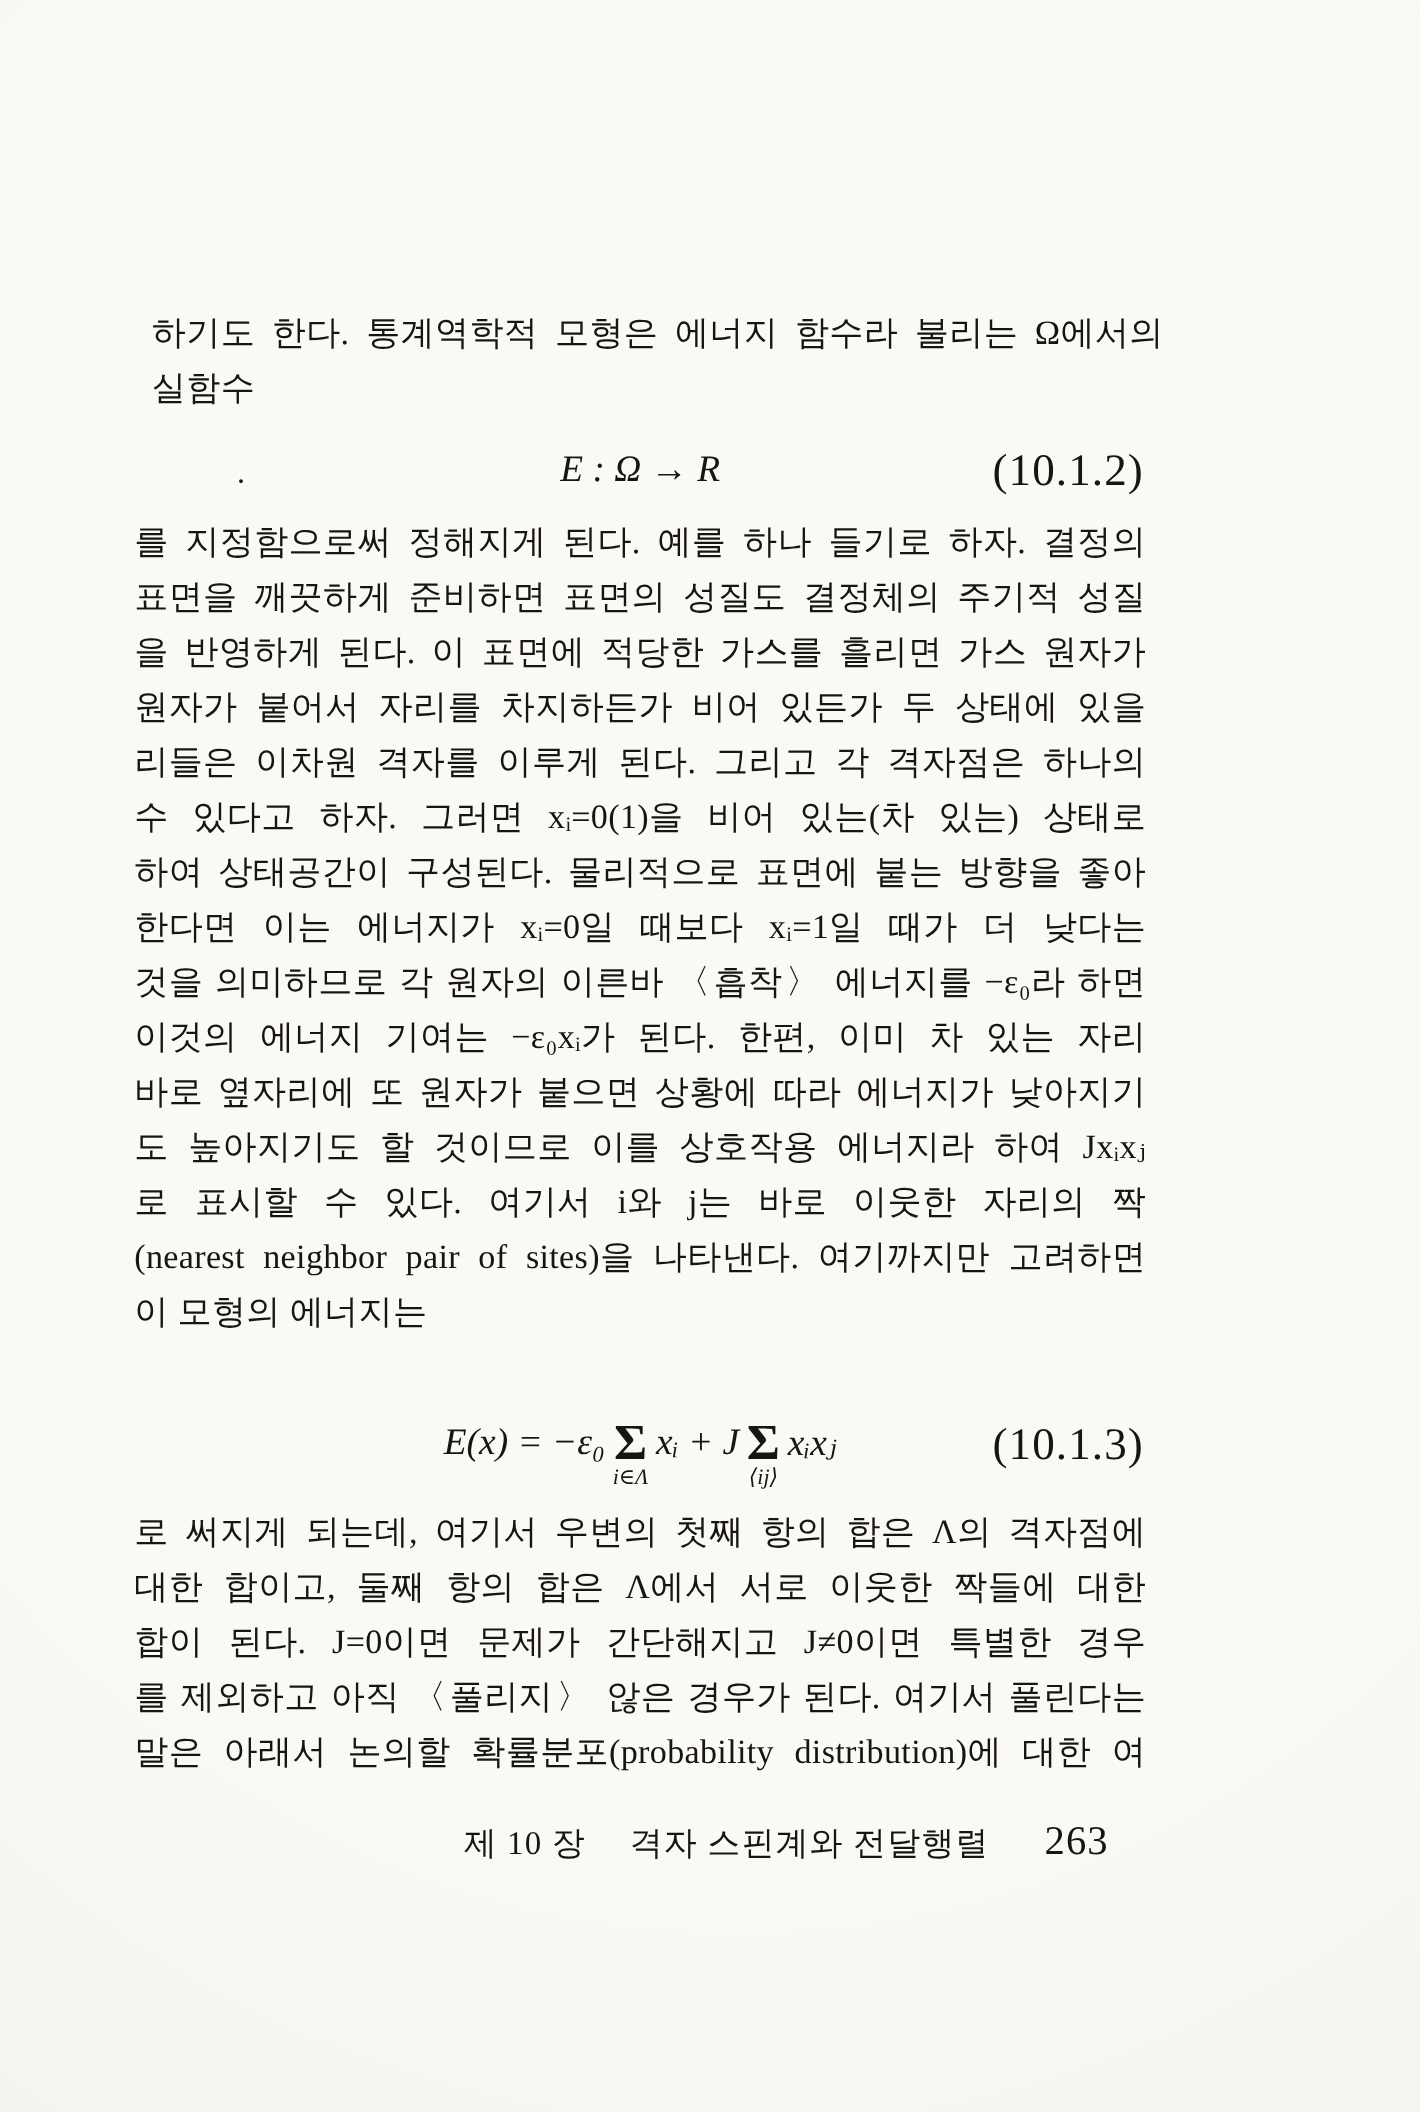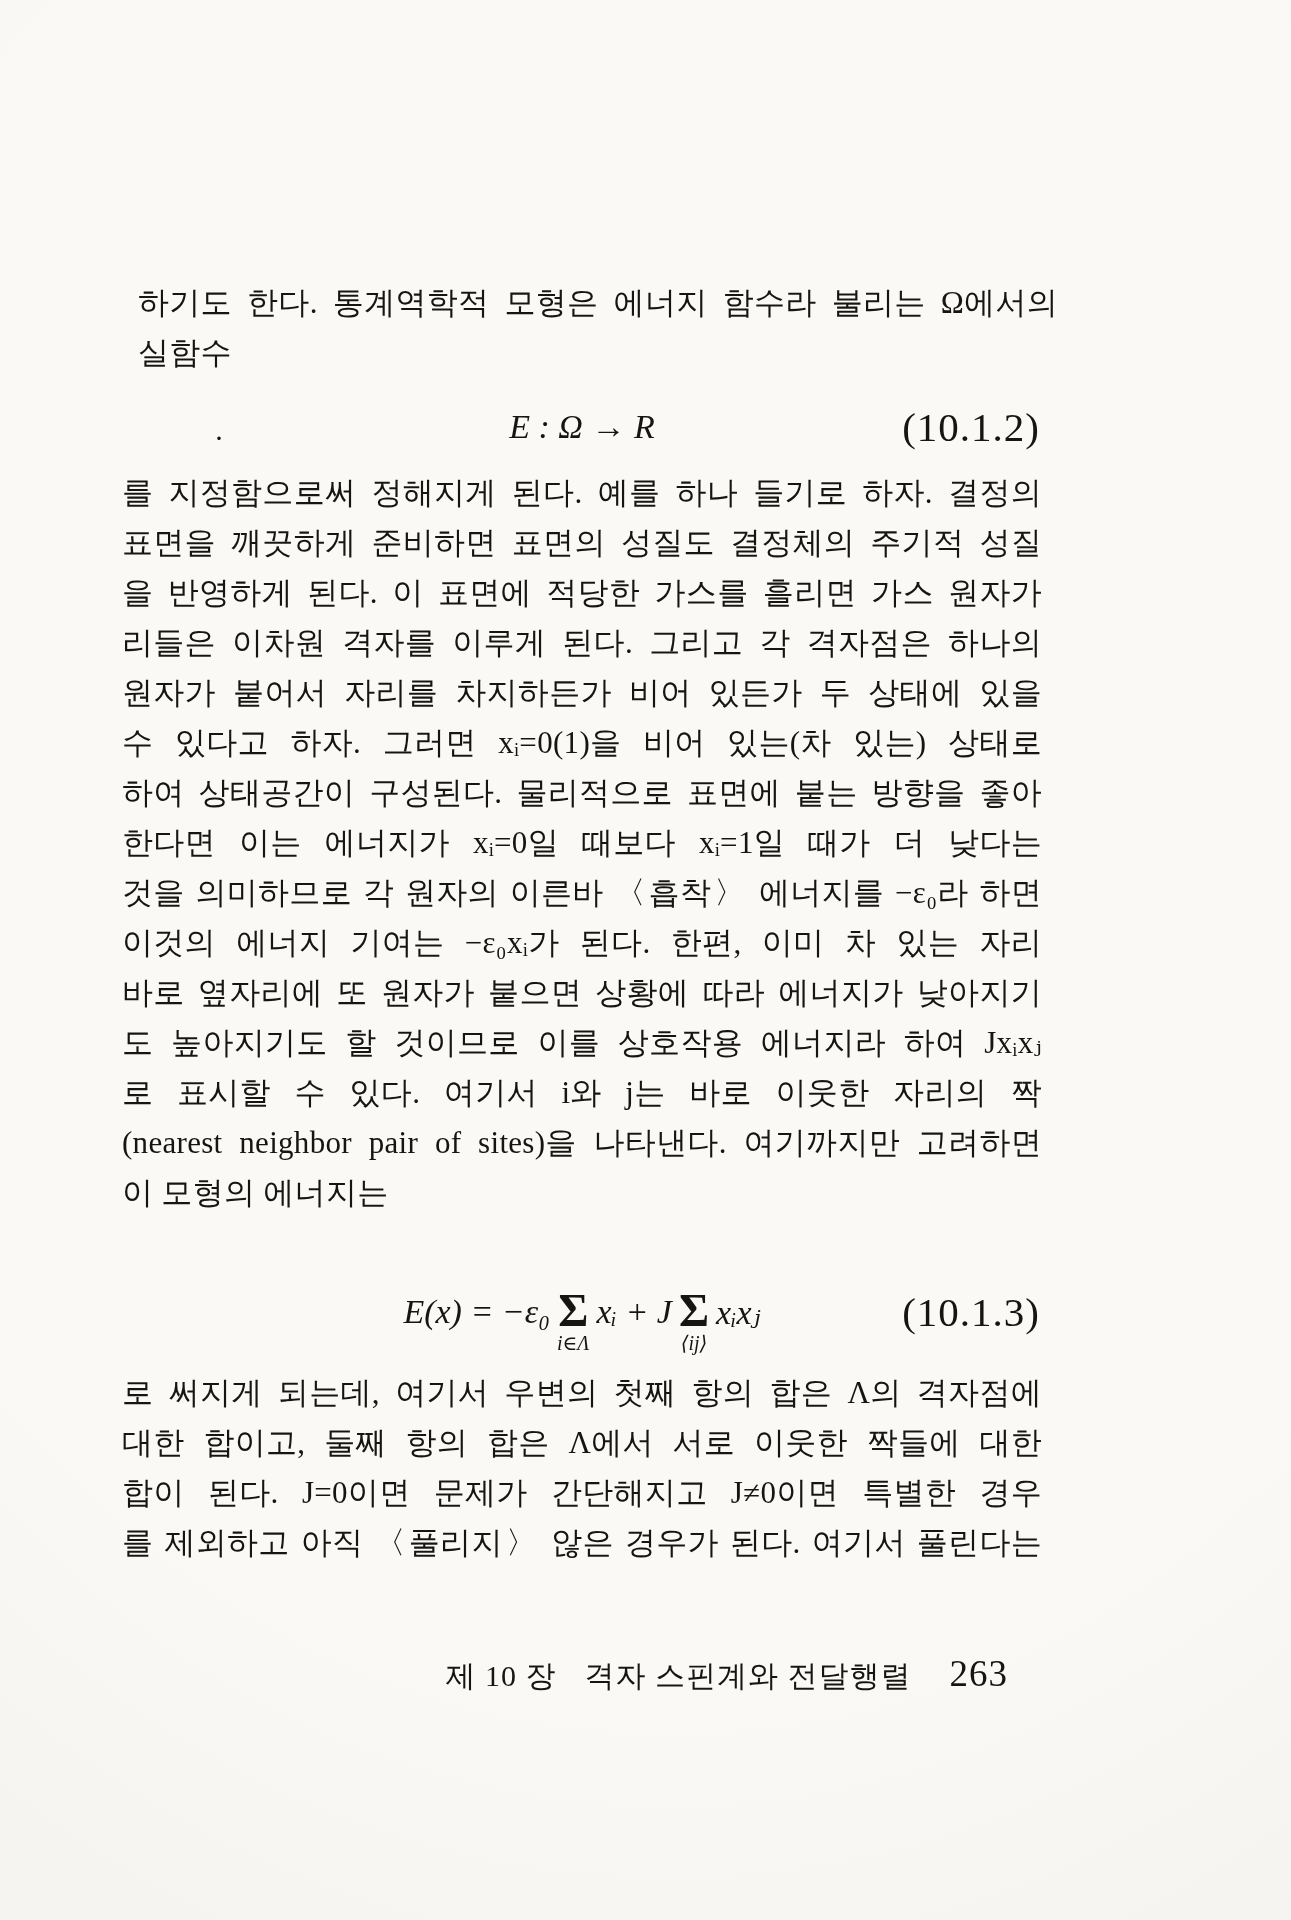--- a/index.html
+++ b/index.html
@@ -96,21 +96,21 @@
   #para2 { top: 468px; }
   #para3 { top: 1368px; }
   .footer-row {
     position: absolute;
     left: 122px;
     top: 1652px;
     width: 886px;
     display: flex;
     justify-content: flex-end;
     align-items: baseline;
-    gap: 4px;
+    gap: 16px;
     font-size: 30px;
     letter-spacing: 1px;
   }
   .footer-chapter { margin-right: 24px; }
   .footer-title   { margin-right: 34px; }
   .footer-pageno  { font-size: 37px; }
 </style>
 </head>
 <body>
 
@@ -127,22 +127,22 @@
     <span class="eq-dot">·</span>
     <span class="math">E : Ω → R</span>
     <span class="eq-number">(10.1.2)</span>
   </div>
 
   <div class="text-col" id="para2">
     <div>
         <div class="text-line">를 지정함으로써 정해지게 된다. 예를 하나 들기로 하자. 결정의</div>
         <div class="text-line">표면을 깨끗하게 준비하면 표면의 성질도 결정체의 주기적 성질</div>
         <div class="text-line">을 반영하게 된다. 이 표면에 적당한 가스를 흘리면 가스 원자가</div>
+        <div class="text-line">원자가 붙어서 자리를 차지하든가 비어 있든가 두 상태에 있을</div>
         <div class="text-line">리들은 이차원 격자를 이루게 된다. 그리고 각 격자점은 하나의</div>
-        <div class="text-line">원자가 붙어서 자리를 차지하든가 비어 있든가 두 상태에 있을</div>
         <div class="text-line">수 있다고 하자. 그러면 xᵢ=0(1)을 비어 있는(차 있는) 상태로</div>
         <div class="text-line">하여 상태공간이 구성된다. 물리적으로 표면에 붙는 방향을 좋아</div>
         <div class="text-line">한다면 이는 에너지가 xᵢ=0일 때보다 xᵢ=1일 때가 더 낮다는</div>
         <div class="text-line">것을 의미하므로 각 원자의 이른바 〈흡착〉 에너지를 −ε₀라 하면</div>
         <div class="text-line">이것의 에너지 기여는 −ε₀xᵢ가 된다. 한편, 이미 차 있는 자리</div>
         <div class="text-line">바로 옆자리에 또 원자가 붙으면 상황에 따라 에너지가 낮아지기</div>
         <div class="text-line">도 높아지기도 할 것이므로 이를 상호작용 에너지라 하여 Jxᵢxⱼ</div>
         <div class="text-line">로 표시할 수 있다. 여기서 i와 j는 바로 이웃한 자리의 짝</div>
         <div class="text-line">(nearest neighbor pair of sites)을 나타낸다. 여기까지만 고려하면</div>
       </div>
@@ -165,20 +165,21 @@
     </span>
     <span class="eq-number">(10.1.3)</span>
   </div>
 
   <div class="text-col" id="para3">
     <div>
         <div class="text-line">로 써지게 되는데, 여기서 우변의 첫째 항의 합은 Λ의 격자점에</div>
         <div class="text-line">대한 합이고, 둘째 항의 합은 Λ에서 서로 이웃한 짝들에 대한</div>
         <div class="text-line">합이 된다. J=0이면 문제가 간단해지고 J≠0이면 특별한 경우</div>
         <div class="text-line">를 제외하고 아직 〈풀리지〉 않은 경우가 된다. 여기서 풀린다는</div>
+        <div class="text-line">말은 아래서 논의할 확률분포(probability distribution)에 대한 여</div>
       </div>
   </div>
 
   <div class="footer-row">
     <span class="footer-chapter">제 10 장</span>
     <span class="footer-title">격자 스핀계와 전달행렬</span>
     <span class="footer-pageno">263</span>
   </div>
 
 </div>

